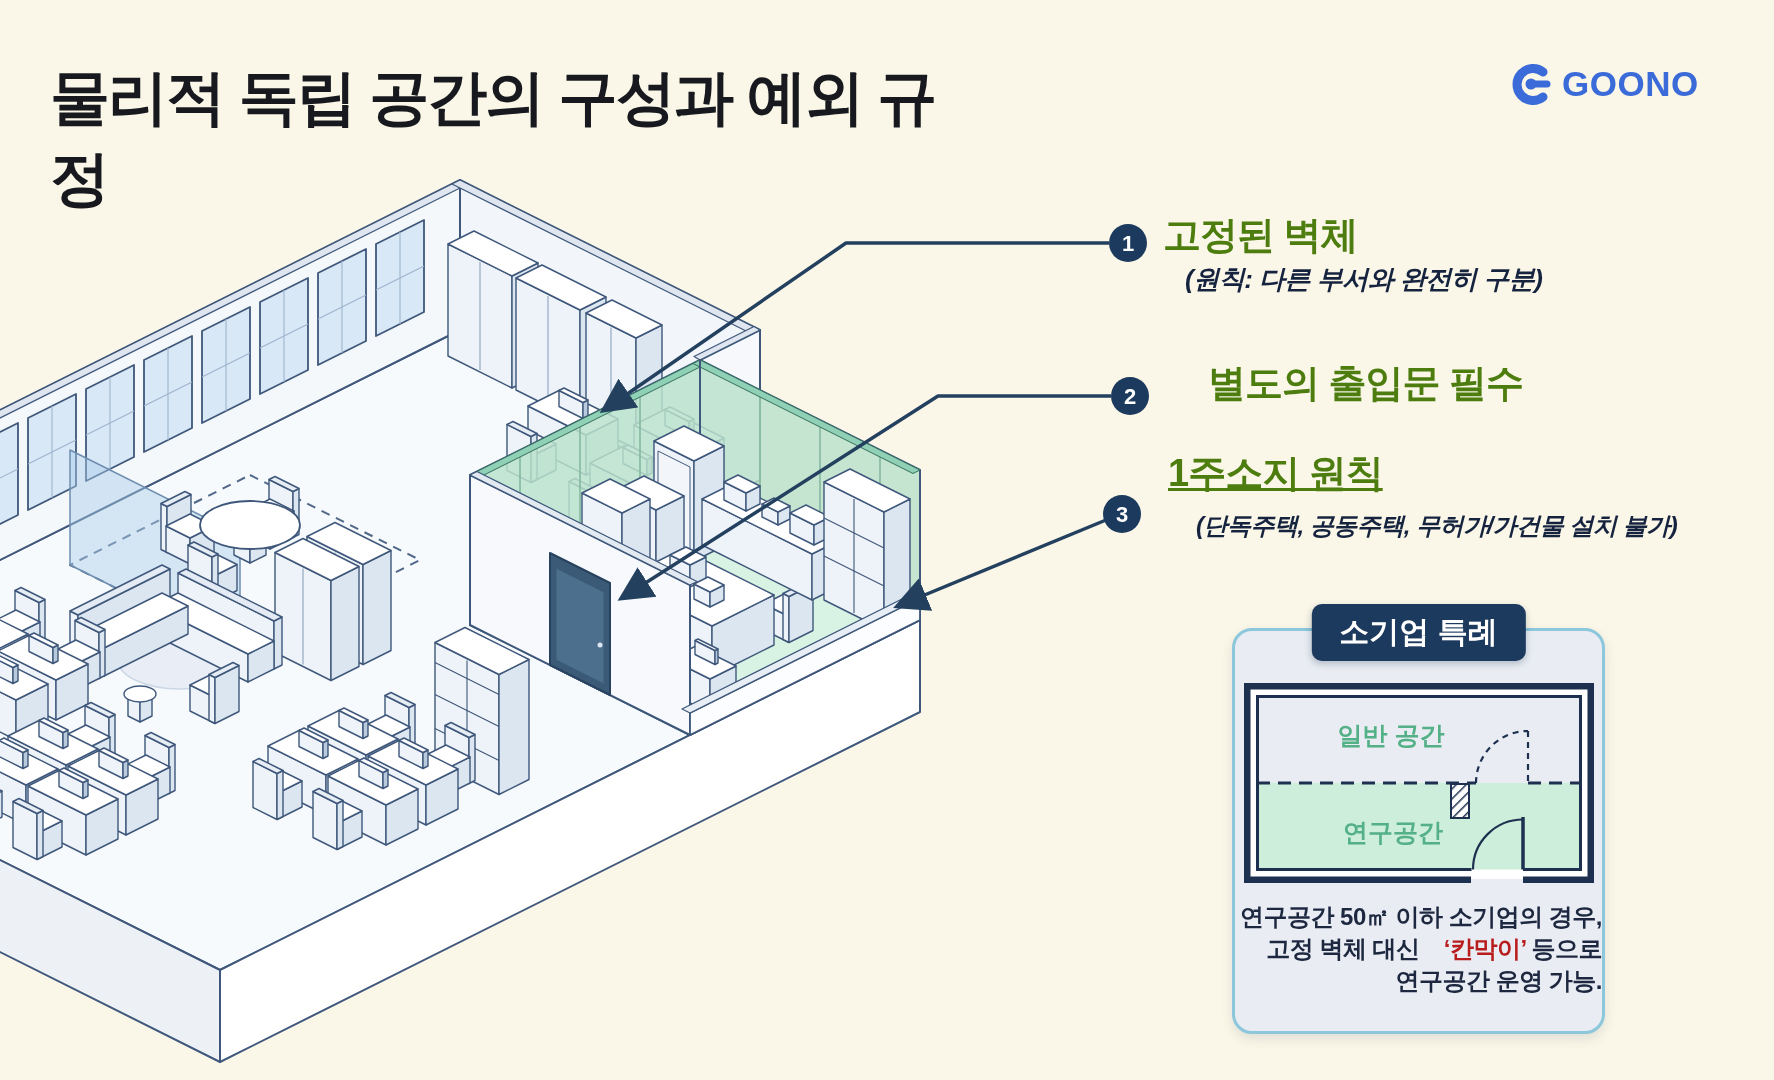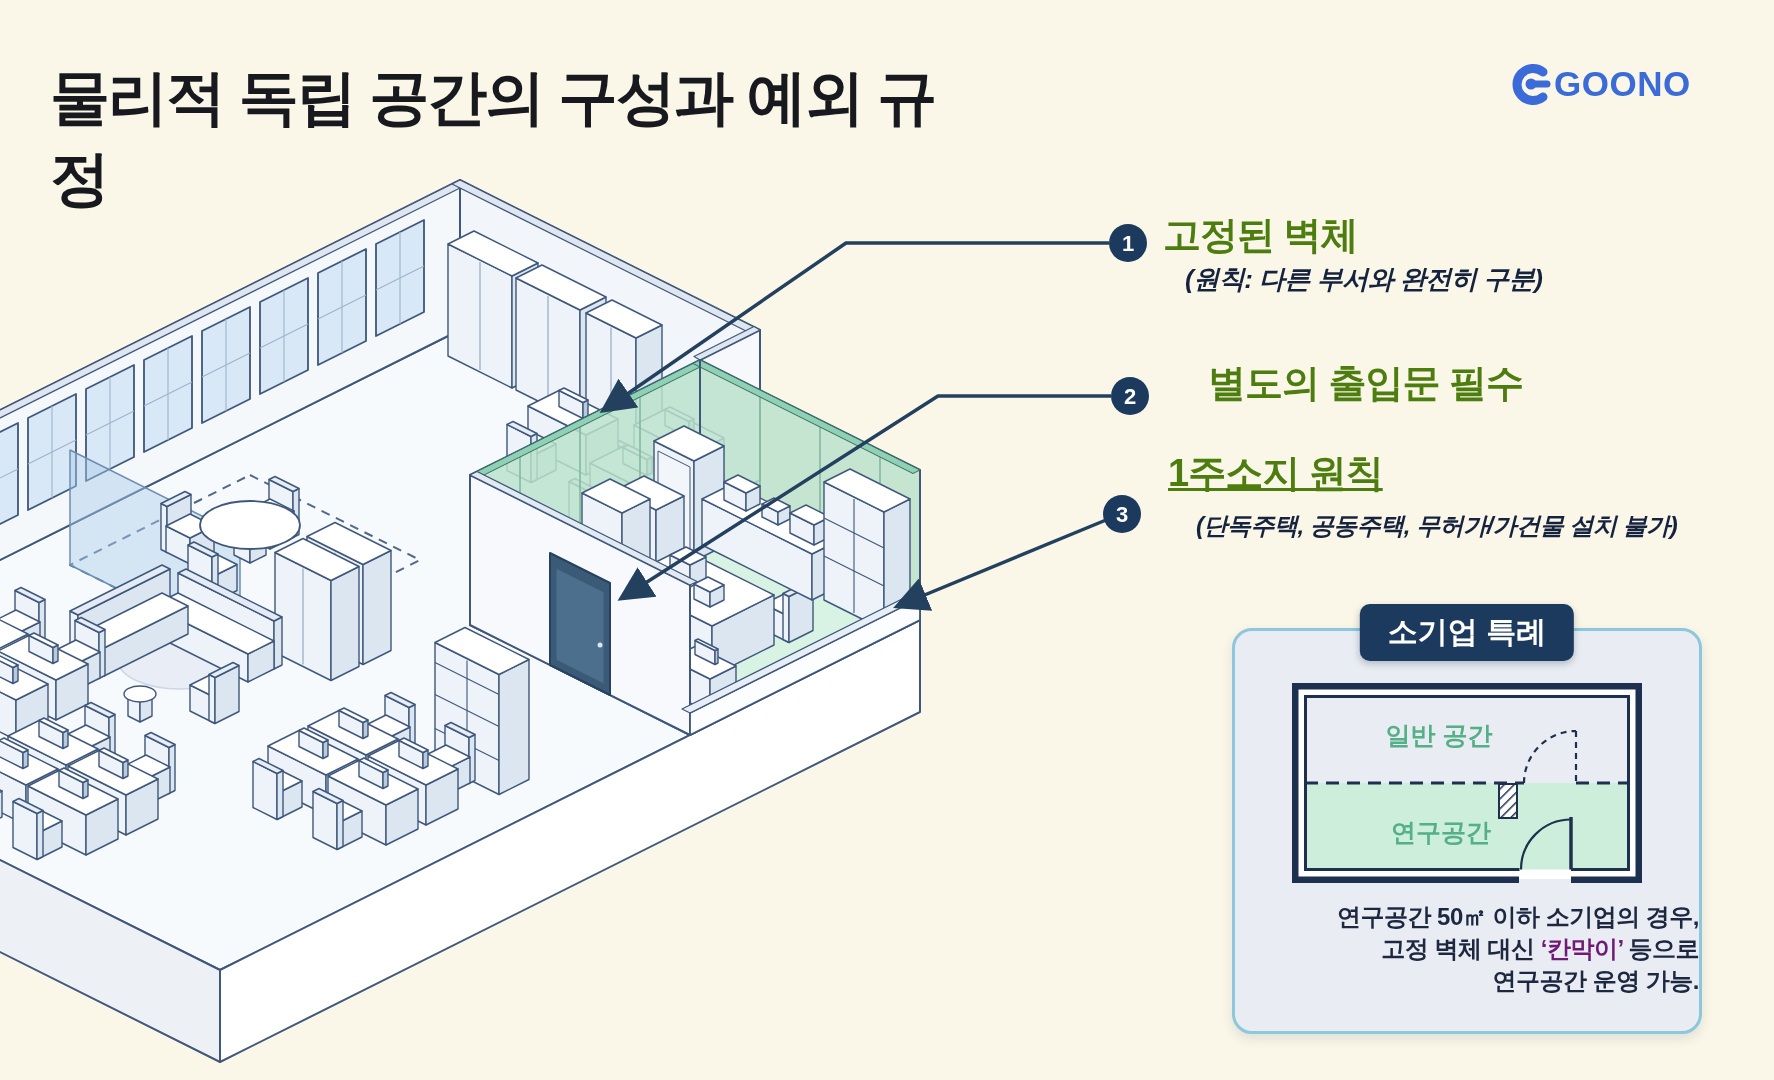--- a/index.html
+++ b/index.html
@@ -6,47 +6,47 @@
   body{
     width:1774px;height:1080px;position:relative;overflow:hidden;
     background:#faf7e8;
     font-family:"Liberation Sans","DejaVu Sans",sans-serif;
   }
   #scene-svg{position:absolute;left:0;top:0;z-index:1;}
   .page-title{
     position:absolute;left:50px;top:58px;width:920px;z-index:3;
     font-size:60px;font-weight:800;letter-spacing:-2px;color:#17191e;
   }
-  .logo{position:absolute;left:1506px;top:60px;z-index:3;display:flex;align-items:center;}
+  .logo{position:absolute;left:1506px;top:60px;z-index:3;display:flex;align-items:center;gap:8px;}
   .logo-text{font-size:35px;font-weight:800;color:#3a6bd8;letter-spacing:0.5px;}
   .callout{position:absolute;z-index:3;}
   .callout-title{font-size:38px;font-weight:800;color:#4d7c0f;letter-spacing:-1px;white-space:nowrap;}
   .callout-sub{font-size:26px;font-weight:700;color:#15233f;letter-spacing:-0.5px;white-space:nowrap;font-style:italic;}
   .c1t{left:1163px;top:210px;}
   .c1s{left:1185px;top:262px;}
   .c2t{left:1208px;top:358px;}
   .c3t{left:1168px;top:448px;text-decoration:underline;}
   .c3s{left:1196px;top:510px;font-size:24px;}
   .biz-box{
-    position:absolute;left:1232px;top:628px;width:470px;height:406px;z-index:3;
+    position:absolute;left:1232px;top:628px;width:373px;height:406px;z-index:3;
     background:#e9edf3;border:3px solid #8cc7dc;border-radius:20px;
     box-shadow:0 5px 12px rgba(40,60,90,0.12);box-sizing:border-box;
   }
   .biz-badge{
     position:absolute;top:-27px;left:50%;transform:translateX(-50%);
     background:#1c3a5e;color:#ffffff;font-size:30px;font-weight:800;
     padding:8px 28px;border-radius:10px;white-space:nowrap;
     box-shadow:0 3px 7px rgba(20,40,70,0.25);
   }
   #plan-svg{display:block;margin:52px auto 0;}
   .biz-caption{
     margin-top:18px;text-align:right;font-size:24px;font-weight:700;
     color:#1d2840;line-height:1.34;letter-spacing:-0.5px;
   }
-  .hl{color:#701a75;}
+  .hl{color:#b91c1c;margin-left:18px;}
 </style>
 </head>
 <body>
 
 <svg id="scene-svg" width="1774" height="1080" viewBox="0 0 1774 1080">
   <defs>
     <marker id="ah" markerWidth="11" markerHeight="10" refX="8.5" refY="5" orient="auto">
       <path d="M0,0 L10,5 L0,10 Z" fill="#24405f"></path>
     </marker>
   </defs>

